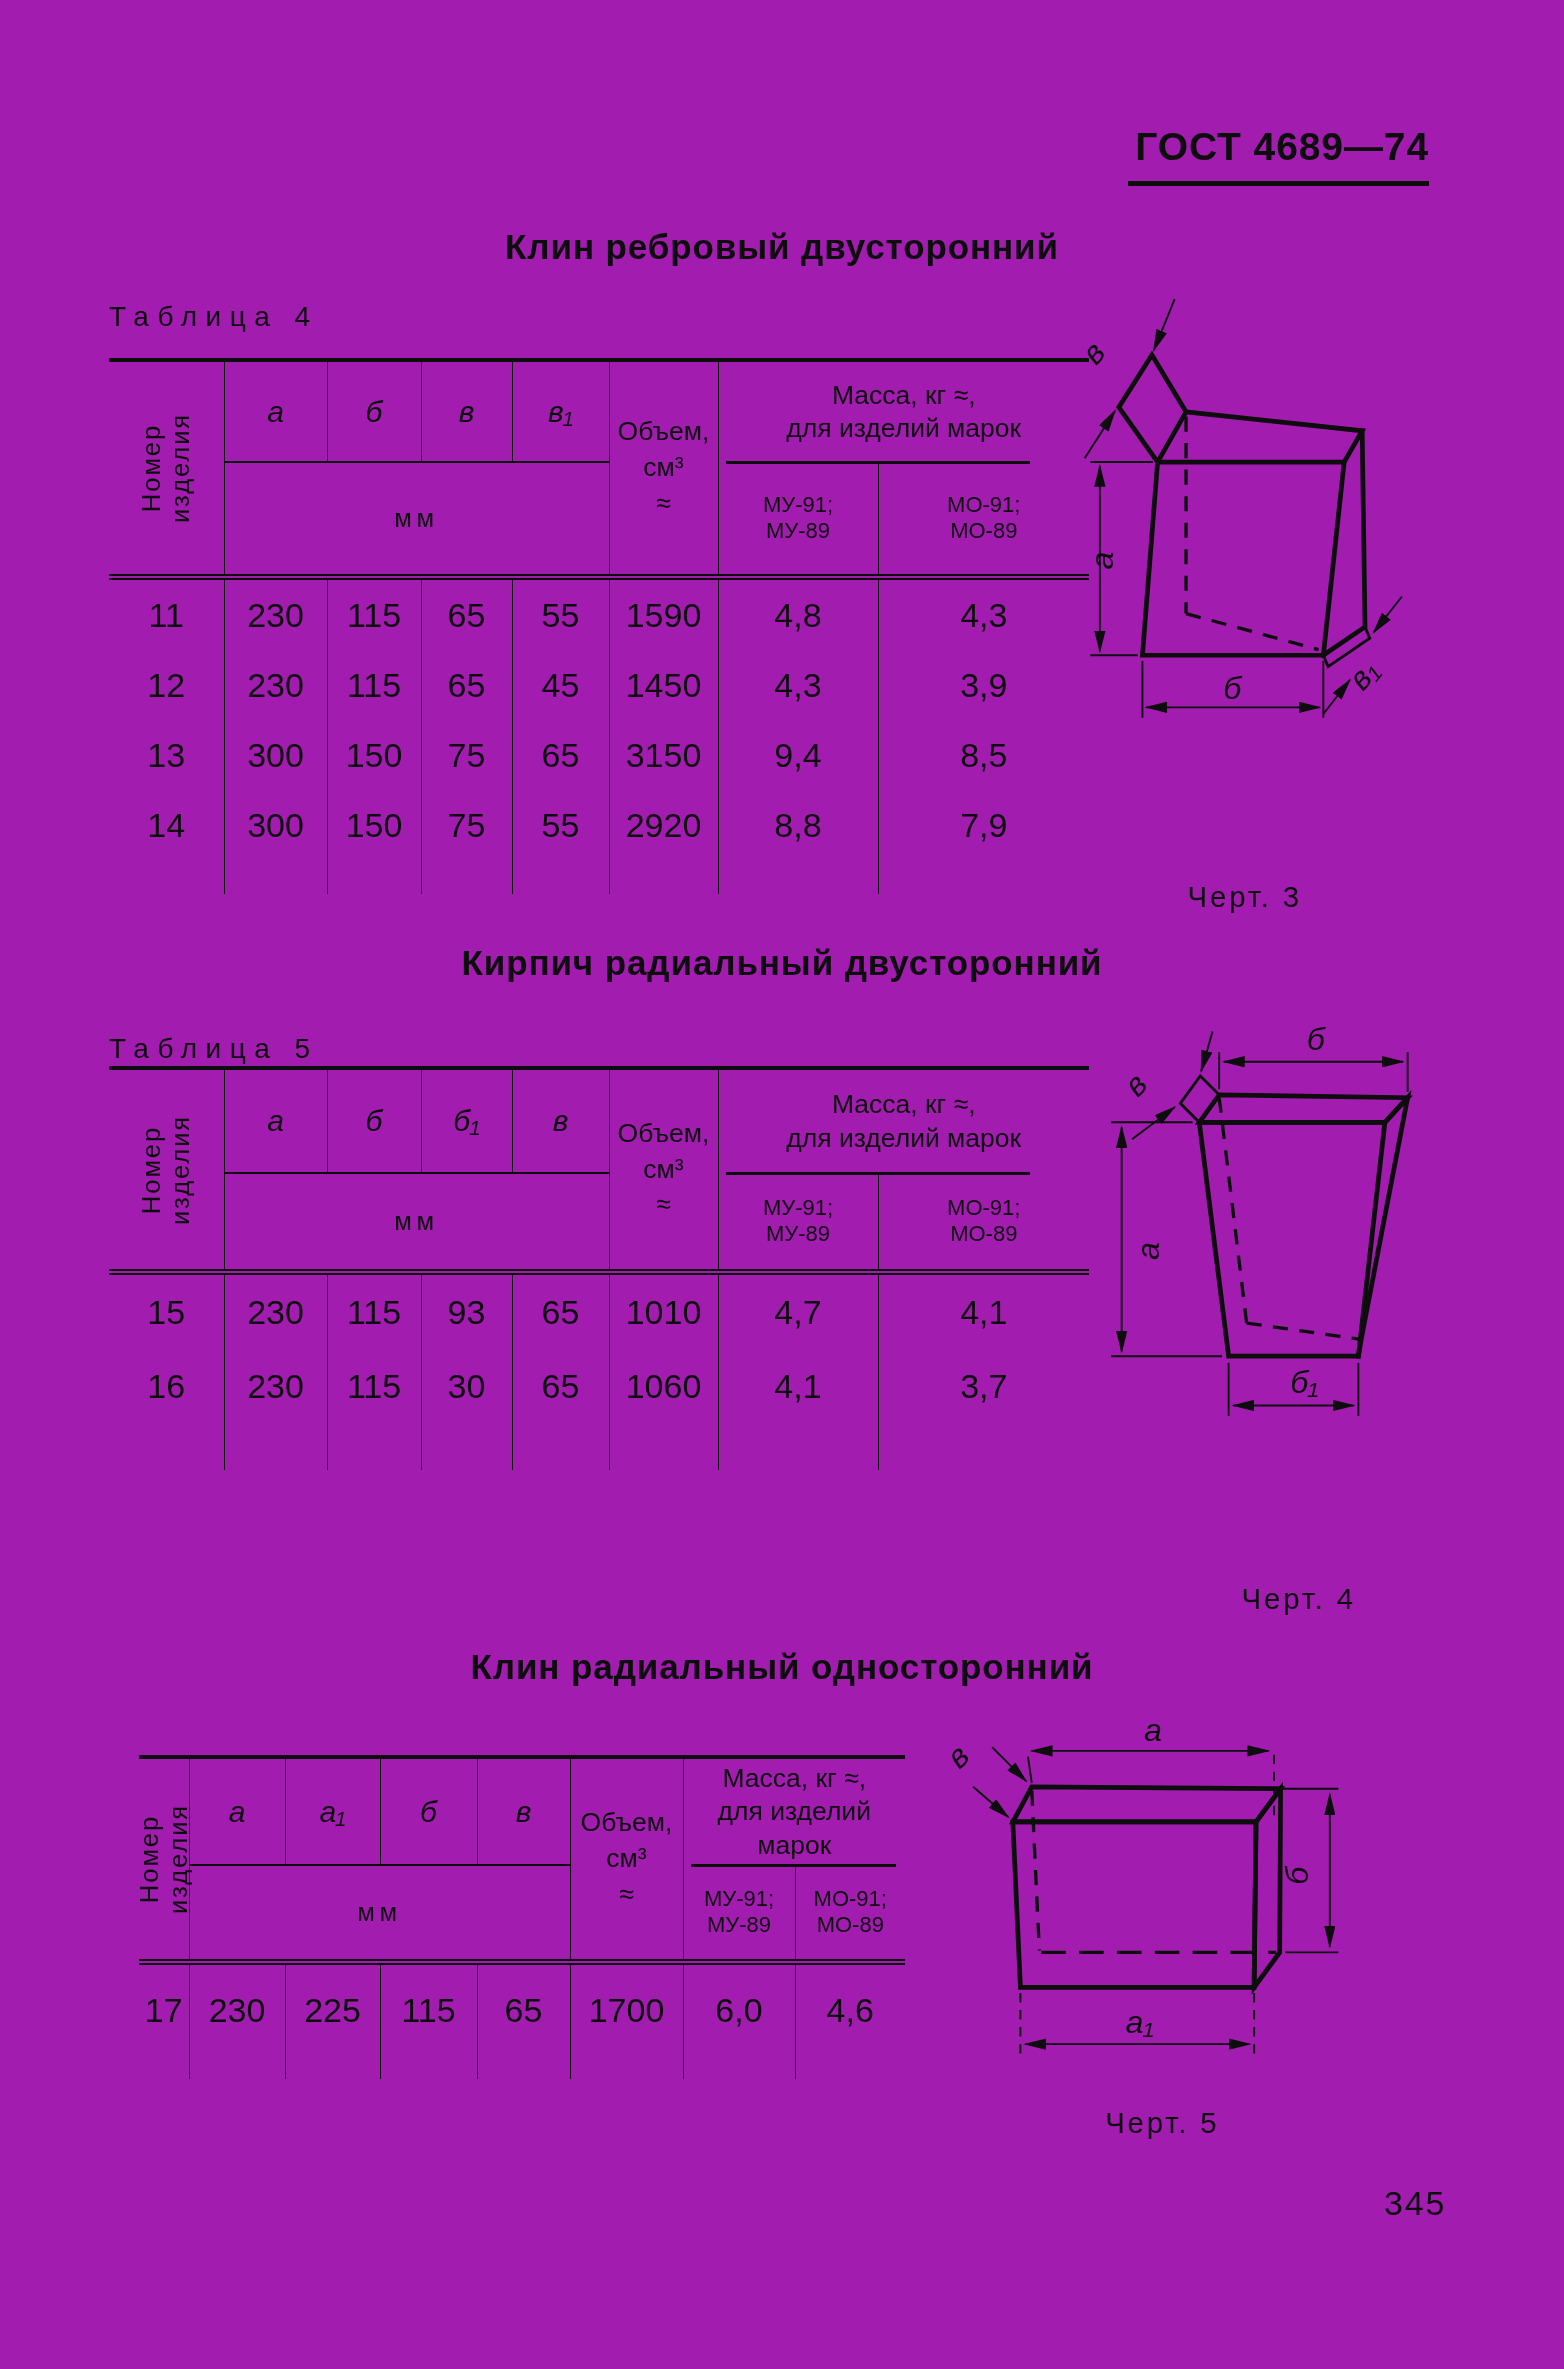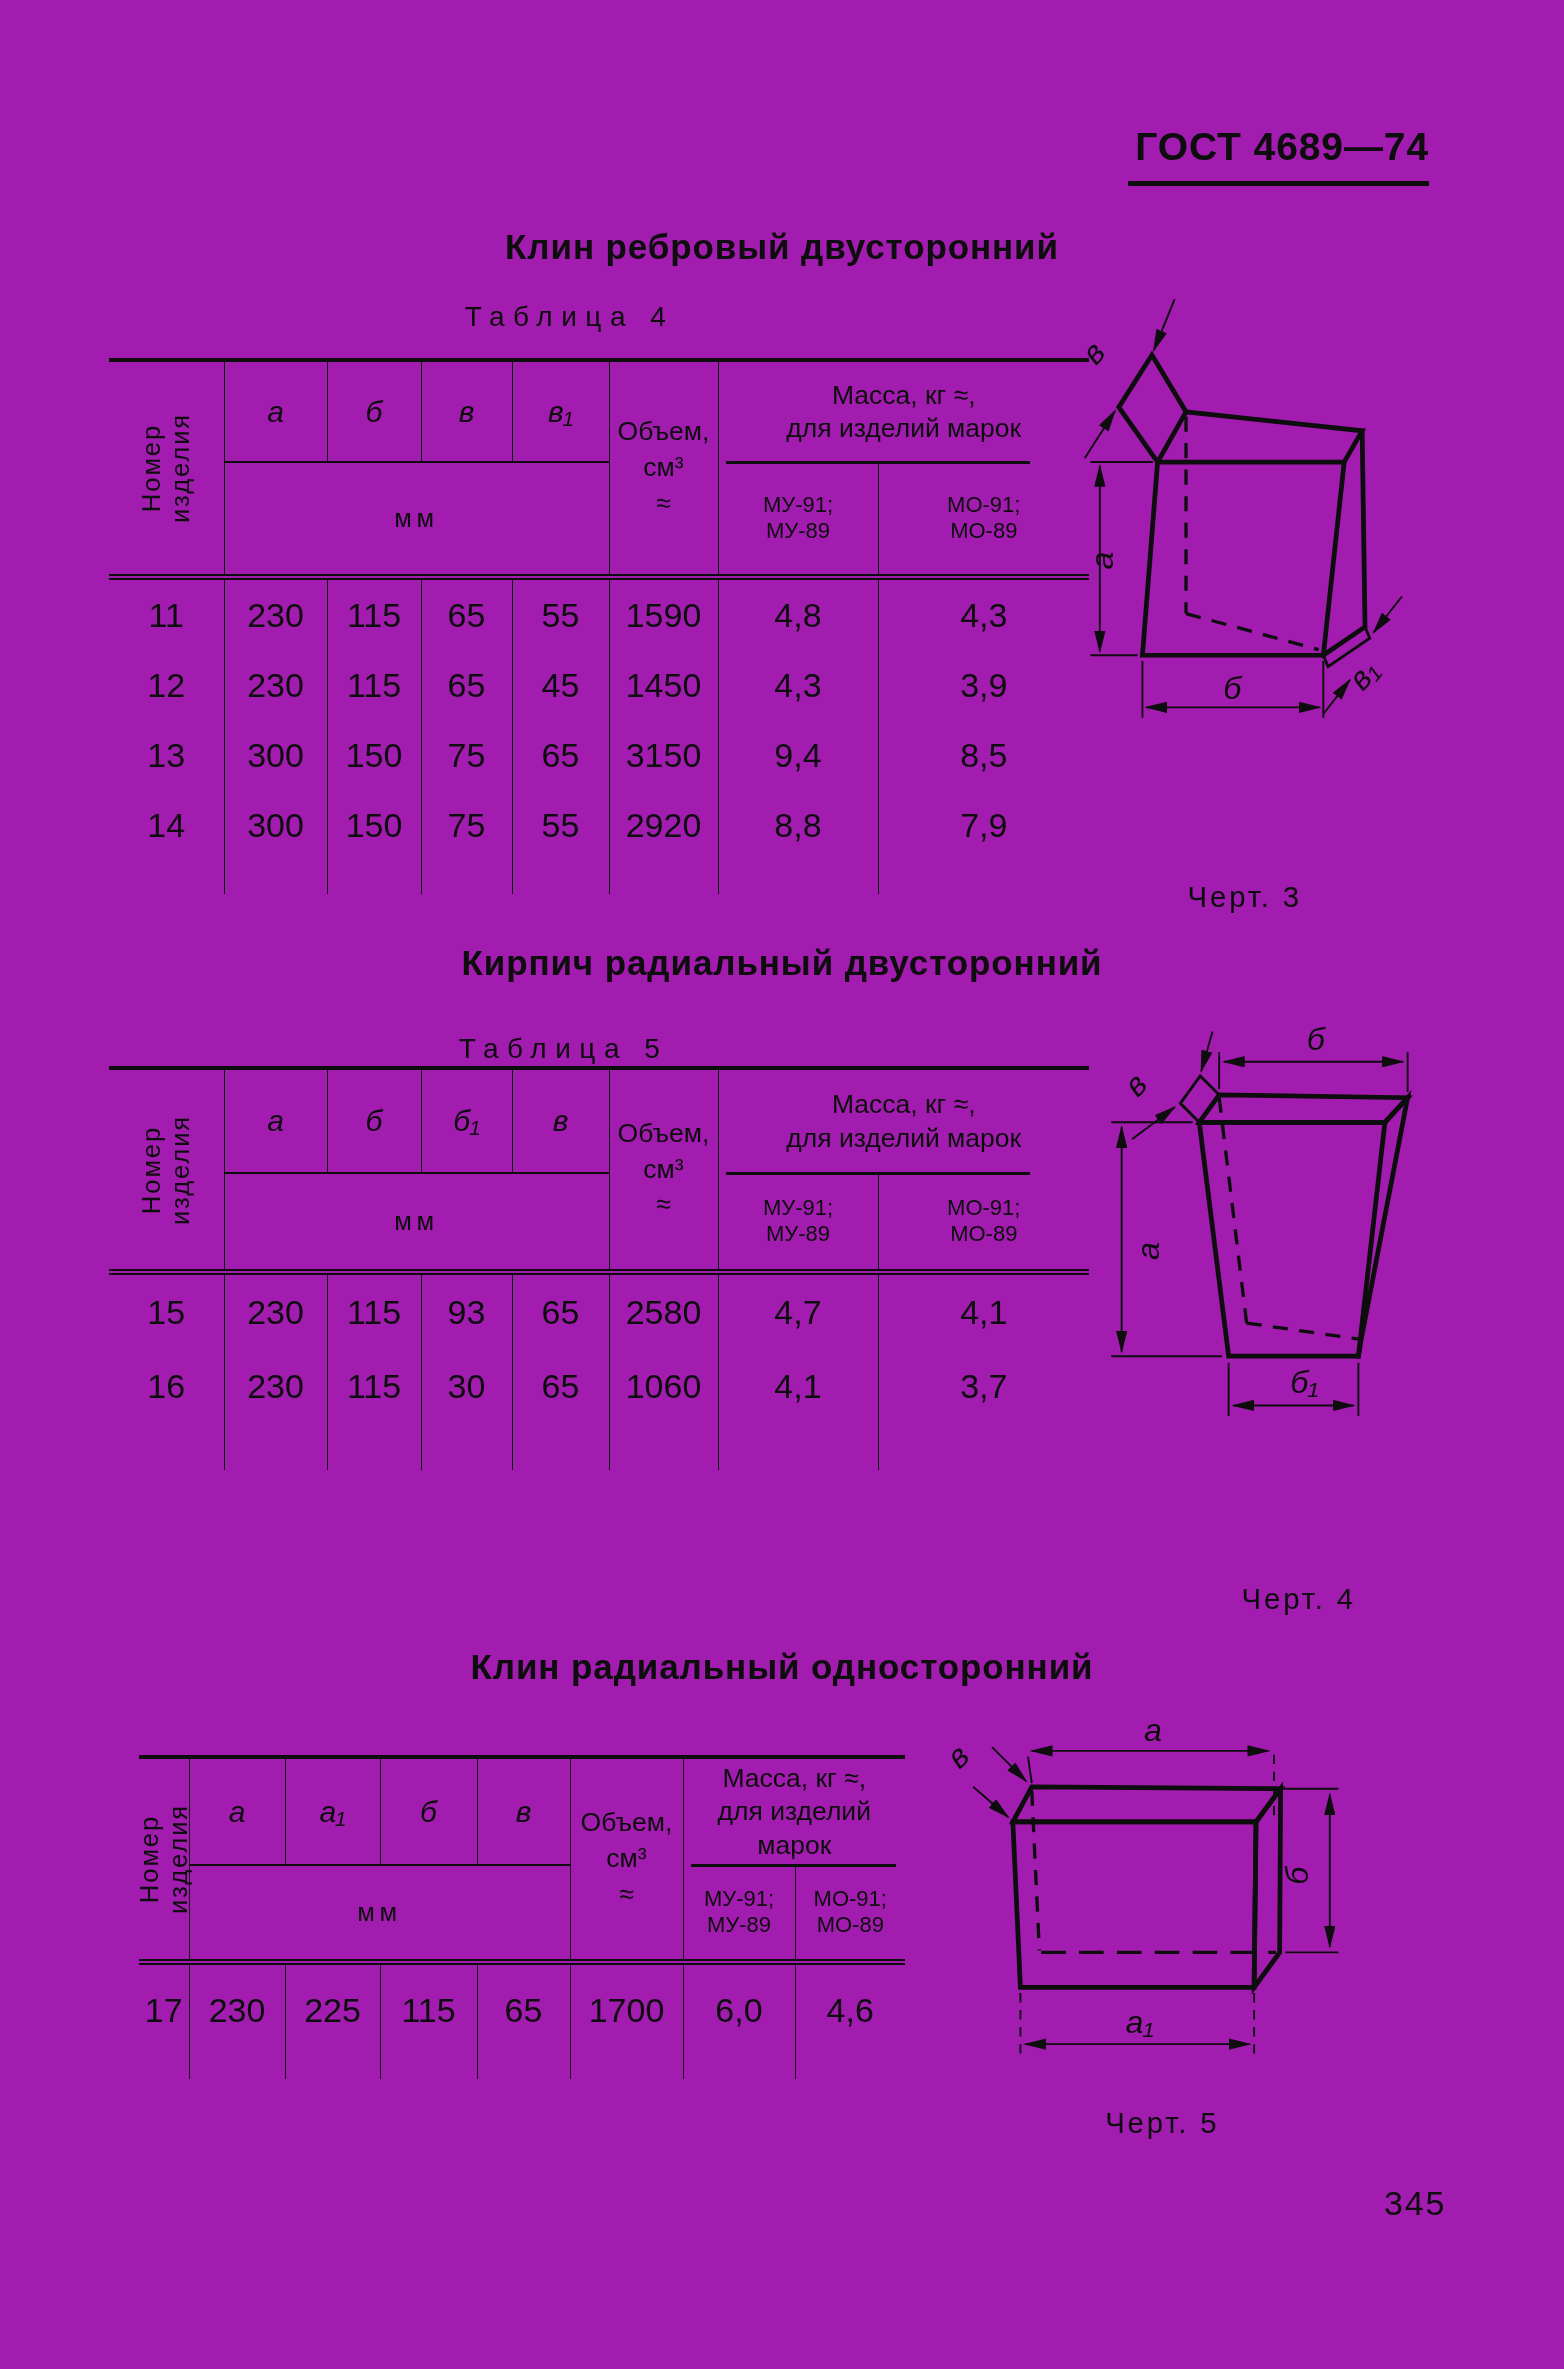--- a/index.html
+++ b/index.html
@@ -15,21 +15,21 @@
     text-align:right; font-size:39px; font-weight:bold; letter-spacing:0.9px;
     white-space:nowrap;
   }
   .gost-rule { position:absolute; left:1128px; top:181px; width:301px; height:4.7px; background:#0d0d0d; }
   
   .sec-title {
     position:absolute; left:0; width:1564px; text-align:center;
     font-size:35px; font-weight:bold; letter-spacing:0.9px;
   }
   #title1 { top:227px; } #title2 { top:943px; } #title3 { top:1647px; }
-  .tab-label { position:absolute; font-size:28px; letter-spacing:8.5px; text-align:center; white-space:nowrap; }
+  .tab-label { position:absolute; font-size:28px; letter-spacing:8.5px; text-align:left; white-space:nowrap; }
   #tab4 { left:109px; top:301px; width:921px; }
   #tab5 { left:109px; top:1033px; width:909px; }
   #tab6 { left:109px; top:1700px; width:788px; }
   
   table.gt {
     position:absolute; border-collapse:collapse; table-layout:fixed;
     border-top:4.7px solid #0d0d0d;
   }
   #t4 { left:109px; top:358px;  width:979px; }
   #t5 { left:109px; top:1066px; width:979px; }
@@ -247,21 +247,21 @@
 МУ-89</td>
       <td class="c-mumo bl hdr-b">МО-91;
 МО-89</td>
     </tr>
     <tr class="dr">
       <td>15</td>
           <td class="bl">230</td>
           <td class="bl">115</td>
           <td class="bl">93</td>
           <td class="bl">65</td>
-          <td class="bl">2580</td>
+          <td class="bl">1010</td>
           <td class="bl">4,7</td>
           <td class="bl">4,1</td>
     </tr>
     <tr class="dr">
       <td>16</td>
           <td class="bl">230</td>
           <td class="bl">115</td>
           <td class="bl">30</td>
           <td class="bl">65</td>
           <td class="bl">1060</td>

